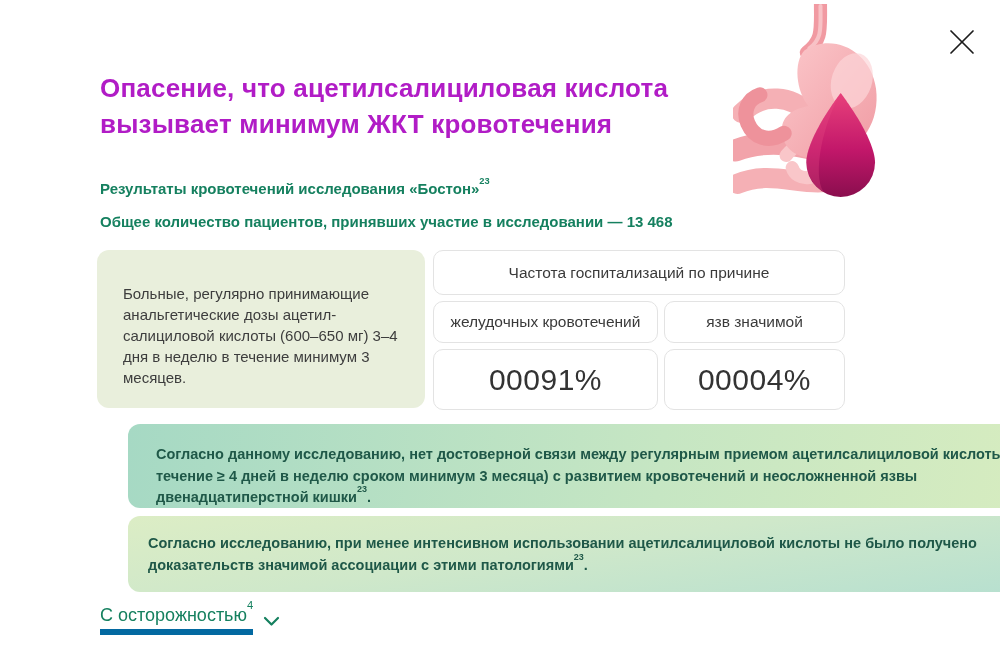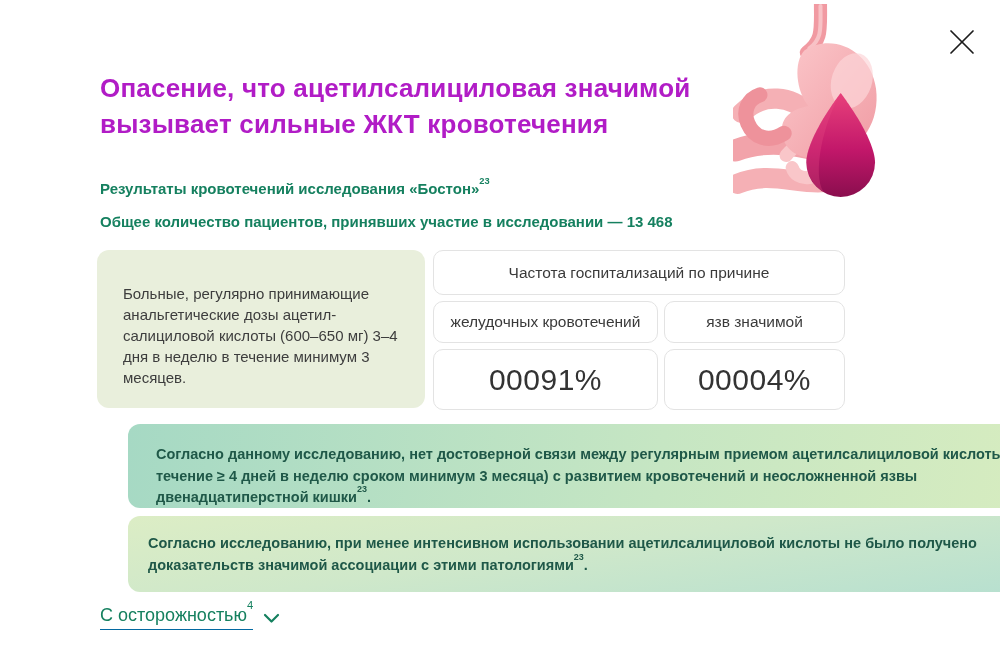--- a/index.html
+++ b/index.html
@@ -74,21 +74,21 @@
     top: 516px; height: 76px; padding: 17px 30px 0 20px;
     background: linear-gradient(172deg, #dcedc5 0%, #cfe8ca 45%, #b5dfd0 100%);
   }
 
   
   .caution {
     position: absolute; left: 100px; top: 605px;
     display: inline-flex; align-items: center; gap: 10px;
     color: #15805f; font-size: 18px; text-decoration: none; cursor: pointer;
   }
-  .caution-text { border-bottom: 1px solid #0369a1; padding-bottom: 3px; }
+  .caution-text { border-bottom: 6px solid #0369a1; padding-bottom: 3px; }
   .caution svg { margin-top: 2px; }
 </style>
 </head>
 <body>
 
 <div class="screen">
 
   <button class="close-btn" aria-label="close">
     <svg width="30" height="30" viewBox="0 0 30 30">
       <line x1="4" y1="4" x2="26" y2="26" stroke="#1c1c1c" stroke-width="1.7" stroke-linecap="round"></line>
@@ -118,21 +118,21 @@
       <path d="M86,0 C86,26 88,36 72,48" stroke="#f19aa2" stroke-width="13" fill="none" stroke-linecap="round"></path>
       <path d="M86,2 C86,24 88,34 75,44" stroke="#f8c2c6" stroke-width="4" fill="none" stroke-linecap="round"></path>
       <path d="M70,46 C98,28 136,46 141,84 C145,116 128,143 98,151 C70,158 50,147 48,128 C46,112 58,104 74,101 C62,86 59,58 70,46 Z" fill="url(#gPink)"></path>
       <ellipse cx="117" cy="76" rx="20" ry="28" fill="#fcd6d8" opacity="0.7" transform="rotate(18 117 76)"></ellipse>
       <path d="M50,128 C34,138 20,132 14,118 C9,106 14,94 26,90" stroke="#ee929b" stroke-width="15" fill="none" stroke-linecap="round"></path>
       <path d="M106,88 C106,88 72,132 72,157 A34,34 0 0 0 140,157 C140,132 106,88 106,88 Z" fill="url(#gDrop)"></path>
       <path d="M106,88 C106,88 72,132 72,157 A34,34 0 0 0 89,186 C78,168 88,120 106,88 Z" fill="#e84b85" opacity="0.3"></path>
     </svg>
   </div>
 
-  <h1 class="title">Опасение, что ацетилсалициловая значимой вызывает сильные ЖКТ кровотечения</h1>
+  <h1 class="title">Опасение, что ацетилсалициловая кислота вызывает минимум ЖКТ кровотечения</h1>
 
   <p class="h-green h-study"><span>Результаты кровотечений исследования «Бостон»</span><sup>23</sup></p>
   <p class="h-green h-patients">Общее количество пациентов, принявших участие в исследовании — 13 468</p>
 
   <div class="patient-panel">
     <p>Больные, регулярно принимающие анальгетические дозы ацетил-салициловой кислоты (600–650 мг) 3–4 дня в неделю в течение минимум 3 месяцев.</p>
   </div>
 
   <div class="stats">
     <div class="box stat-header">Частота госпитализаций по причине</div>

